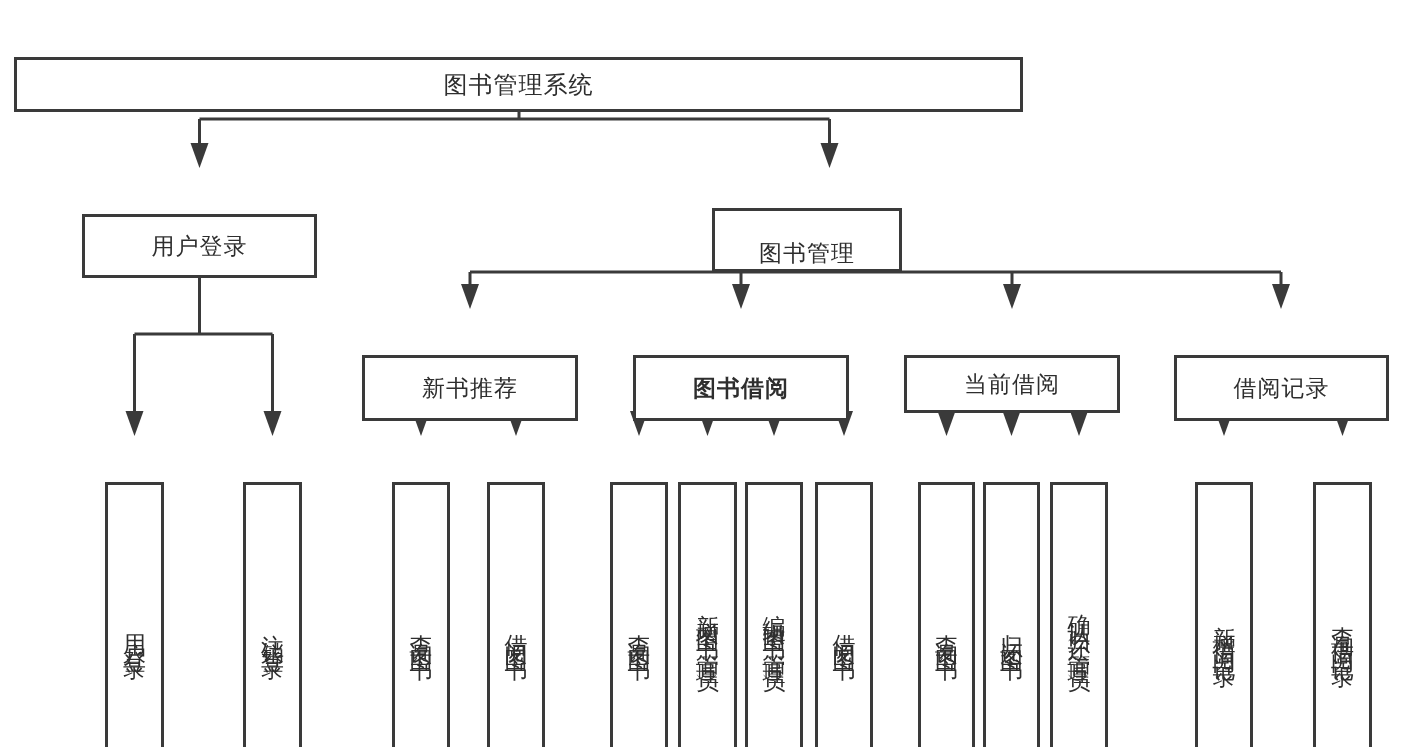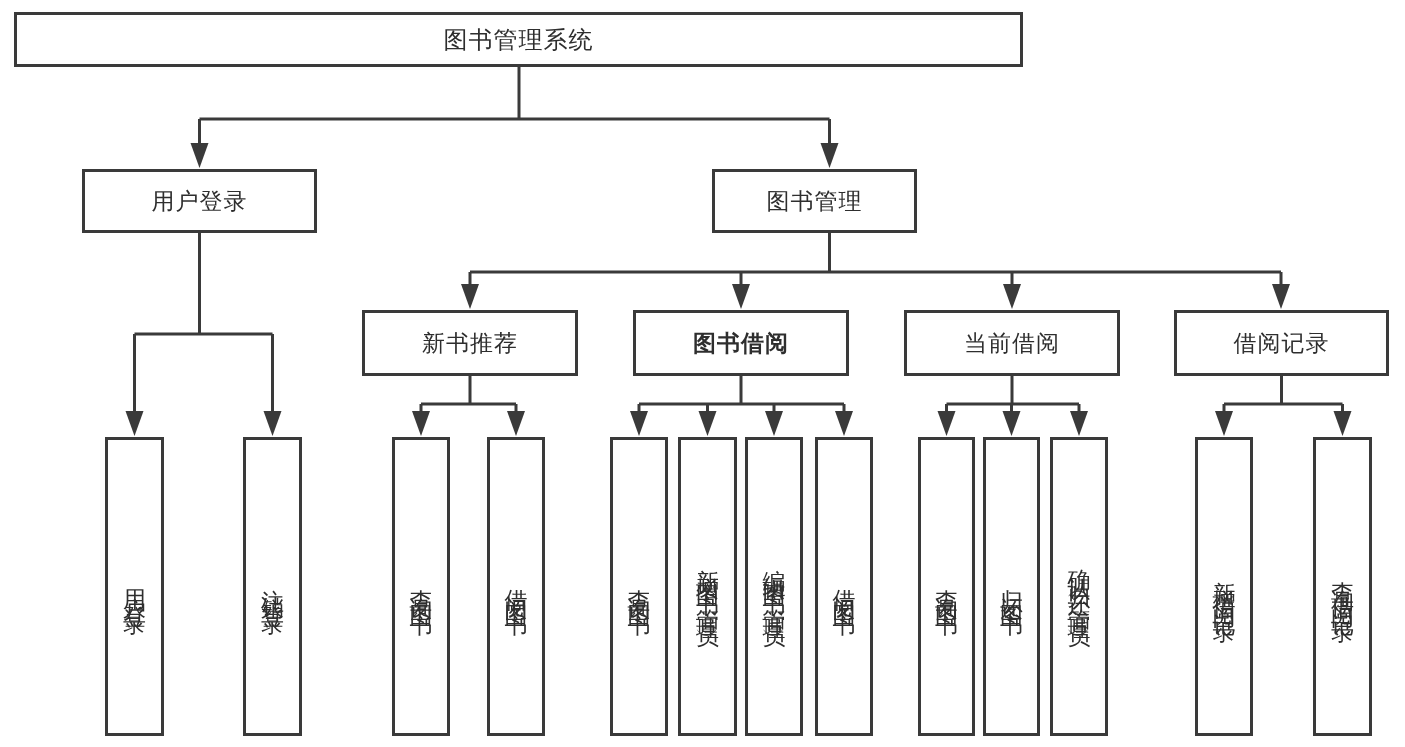--- a/index.html
+++ b/index.html
@@ -18,20 +18,21 @@
   }
   .node {
     position: absolute;
     box-sizing: border-box;
     border: 3px solid #3a3a3a;
     background: #ffffff;
     display: flex;
     align-items: center;
     justify-content: center;
     color: #2e2e2e;
+    margin-top: 45px;
   }
   .node.h { font-size: 23px; letter-spacing: 1px; }
   .node.top { font-size: 24px; }
   .node.v {
     writing-mode: vertical-rl;
     text-orientation: mixed;
     font-size: 23px;
     letter-spacing: 8px;
     line-height: 1;
   }
@@ -82,31 +83,31 @@
     </g>
   </svg>
 
   <div class="node h top" style="left:14px;top:12px;width:1009px;height:55px;">
     <span>图书管理系统</span>
   </div>
 
   <div class="node h" style="left:82px;top:169px;width:235px;height:64px;">
     <span>用户登录</span>
   </div>
-  <div class="node h" style="left:712px;top:169px;width:205px;height:64px;">
+  <div class="node h" style="left:712px;top:163px;width:190px;height:64px;align-items:flex-end;">
     <span>图书管理</span>
   </div>
 
   <div class="node h" style="left:362px;top:310px;width:216px;height:66px;">
     <span>新书推荐</span>
   </div>
   <div class="node h" style="left:633px;top:310px;width:216px;height:66px;font-weight:bold;">
     <span>图书借阅</span>
   </div>
-  <div class="node h" style="left:904px;top:310px;width:216px;height:66px;">
+  <div class="node h" style="left:904px;top:310px;width:216px;height:58px;">
     <span>当前借阅</span>
   </div>
   <div class="node h" style="left:1174px;top:310px;width:215px;height:66px;">
     <span>借阅记录</span>
   </div>
 
   <div class="node v" style="left:105px;top:437px;width:59px;height:299px;">
     <span>用户登录</span>
   </div>
   <div class="node v" style="left:243px;top:437px;width:59px;height:299px;">

